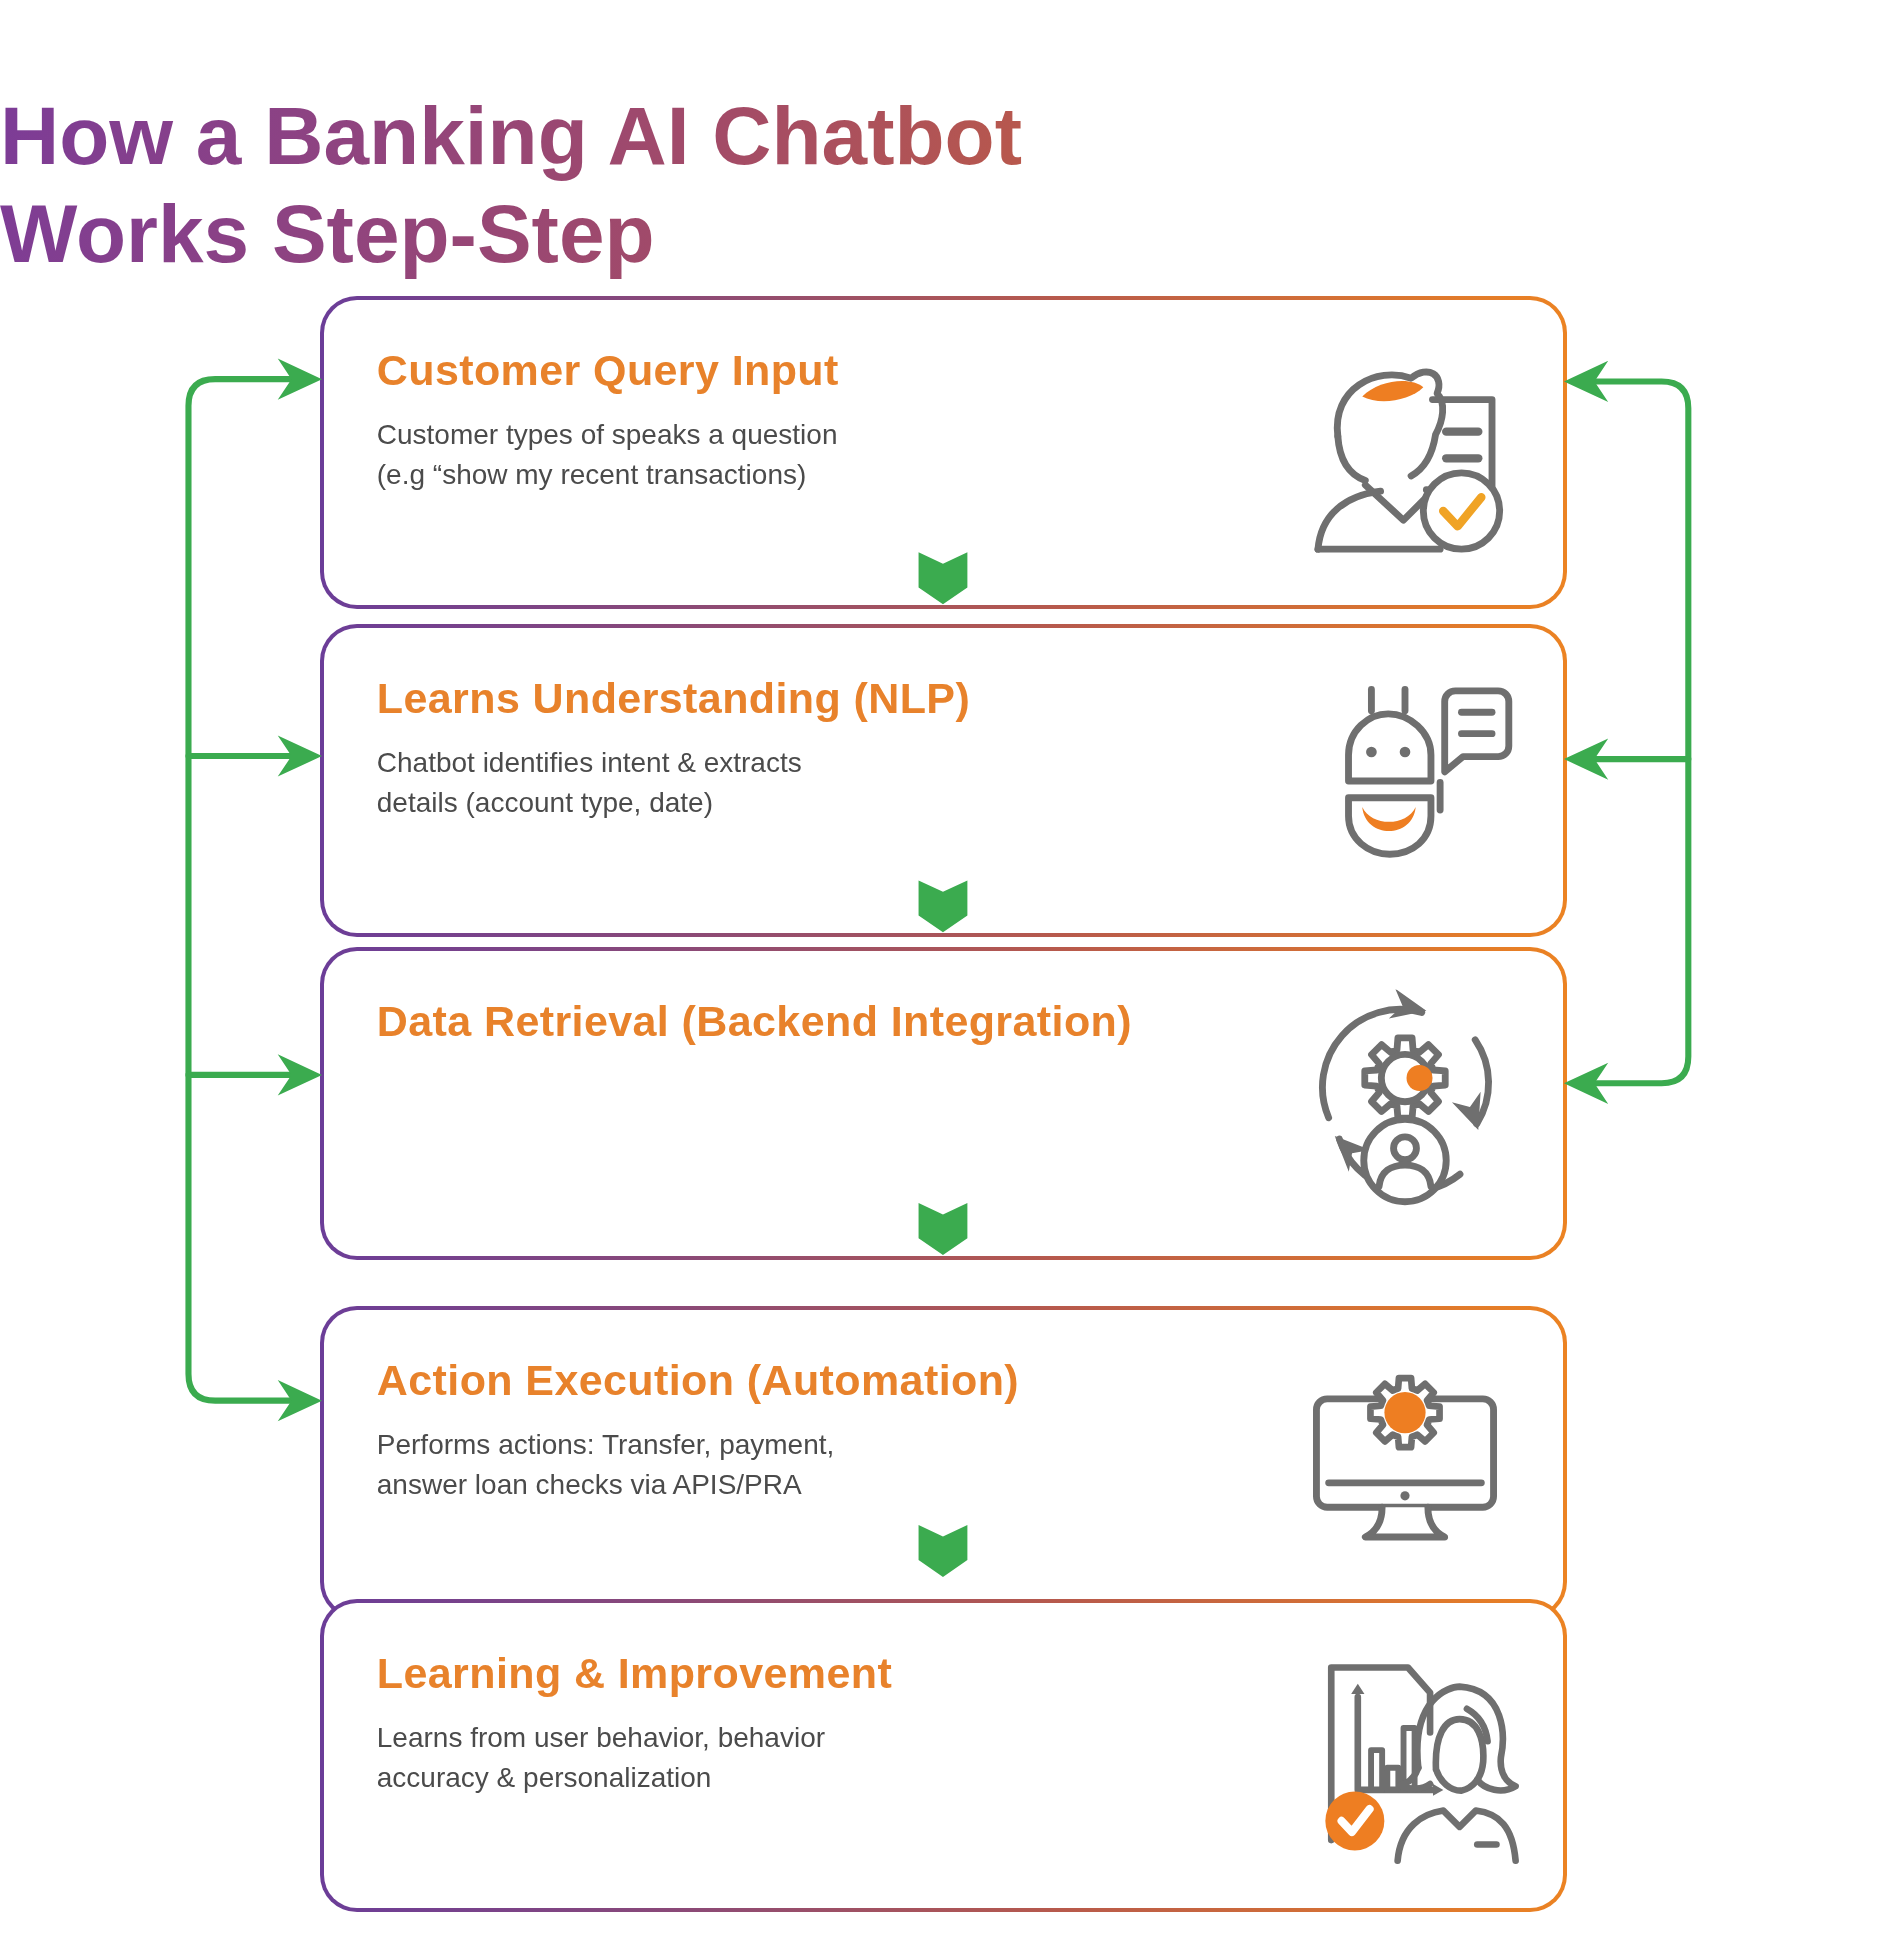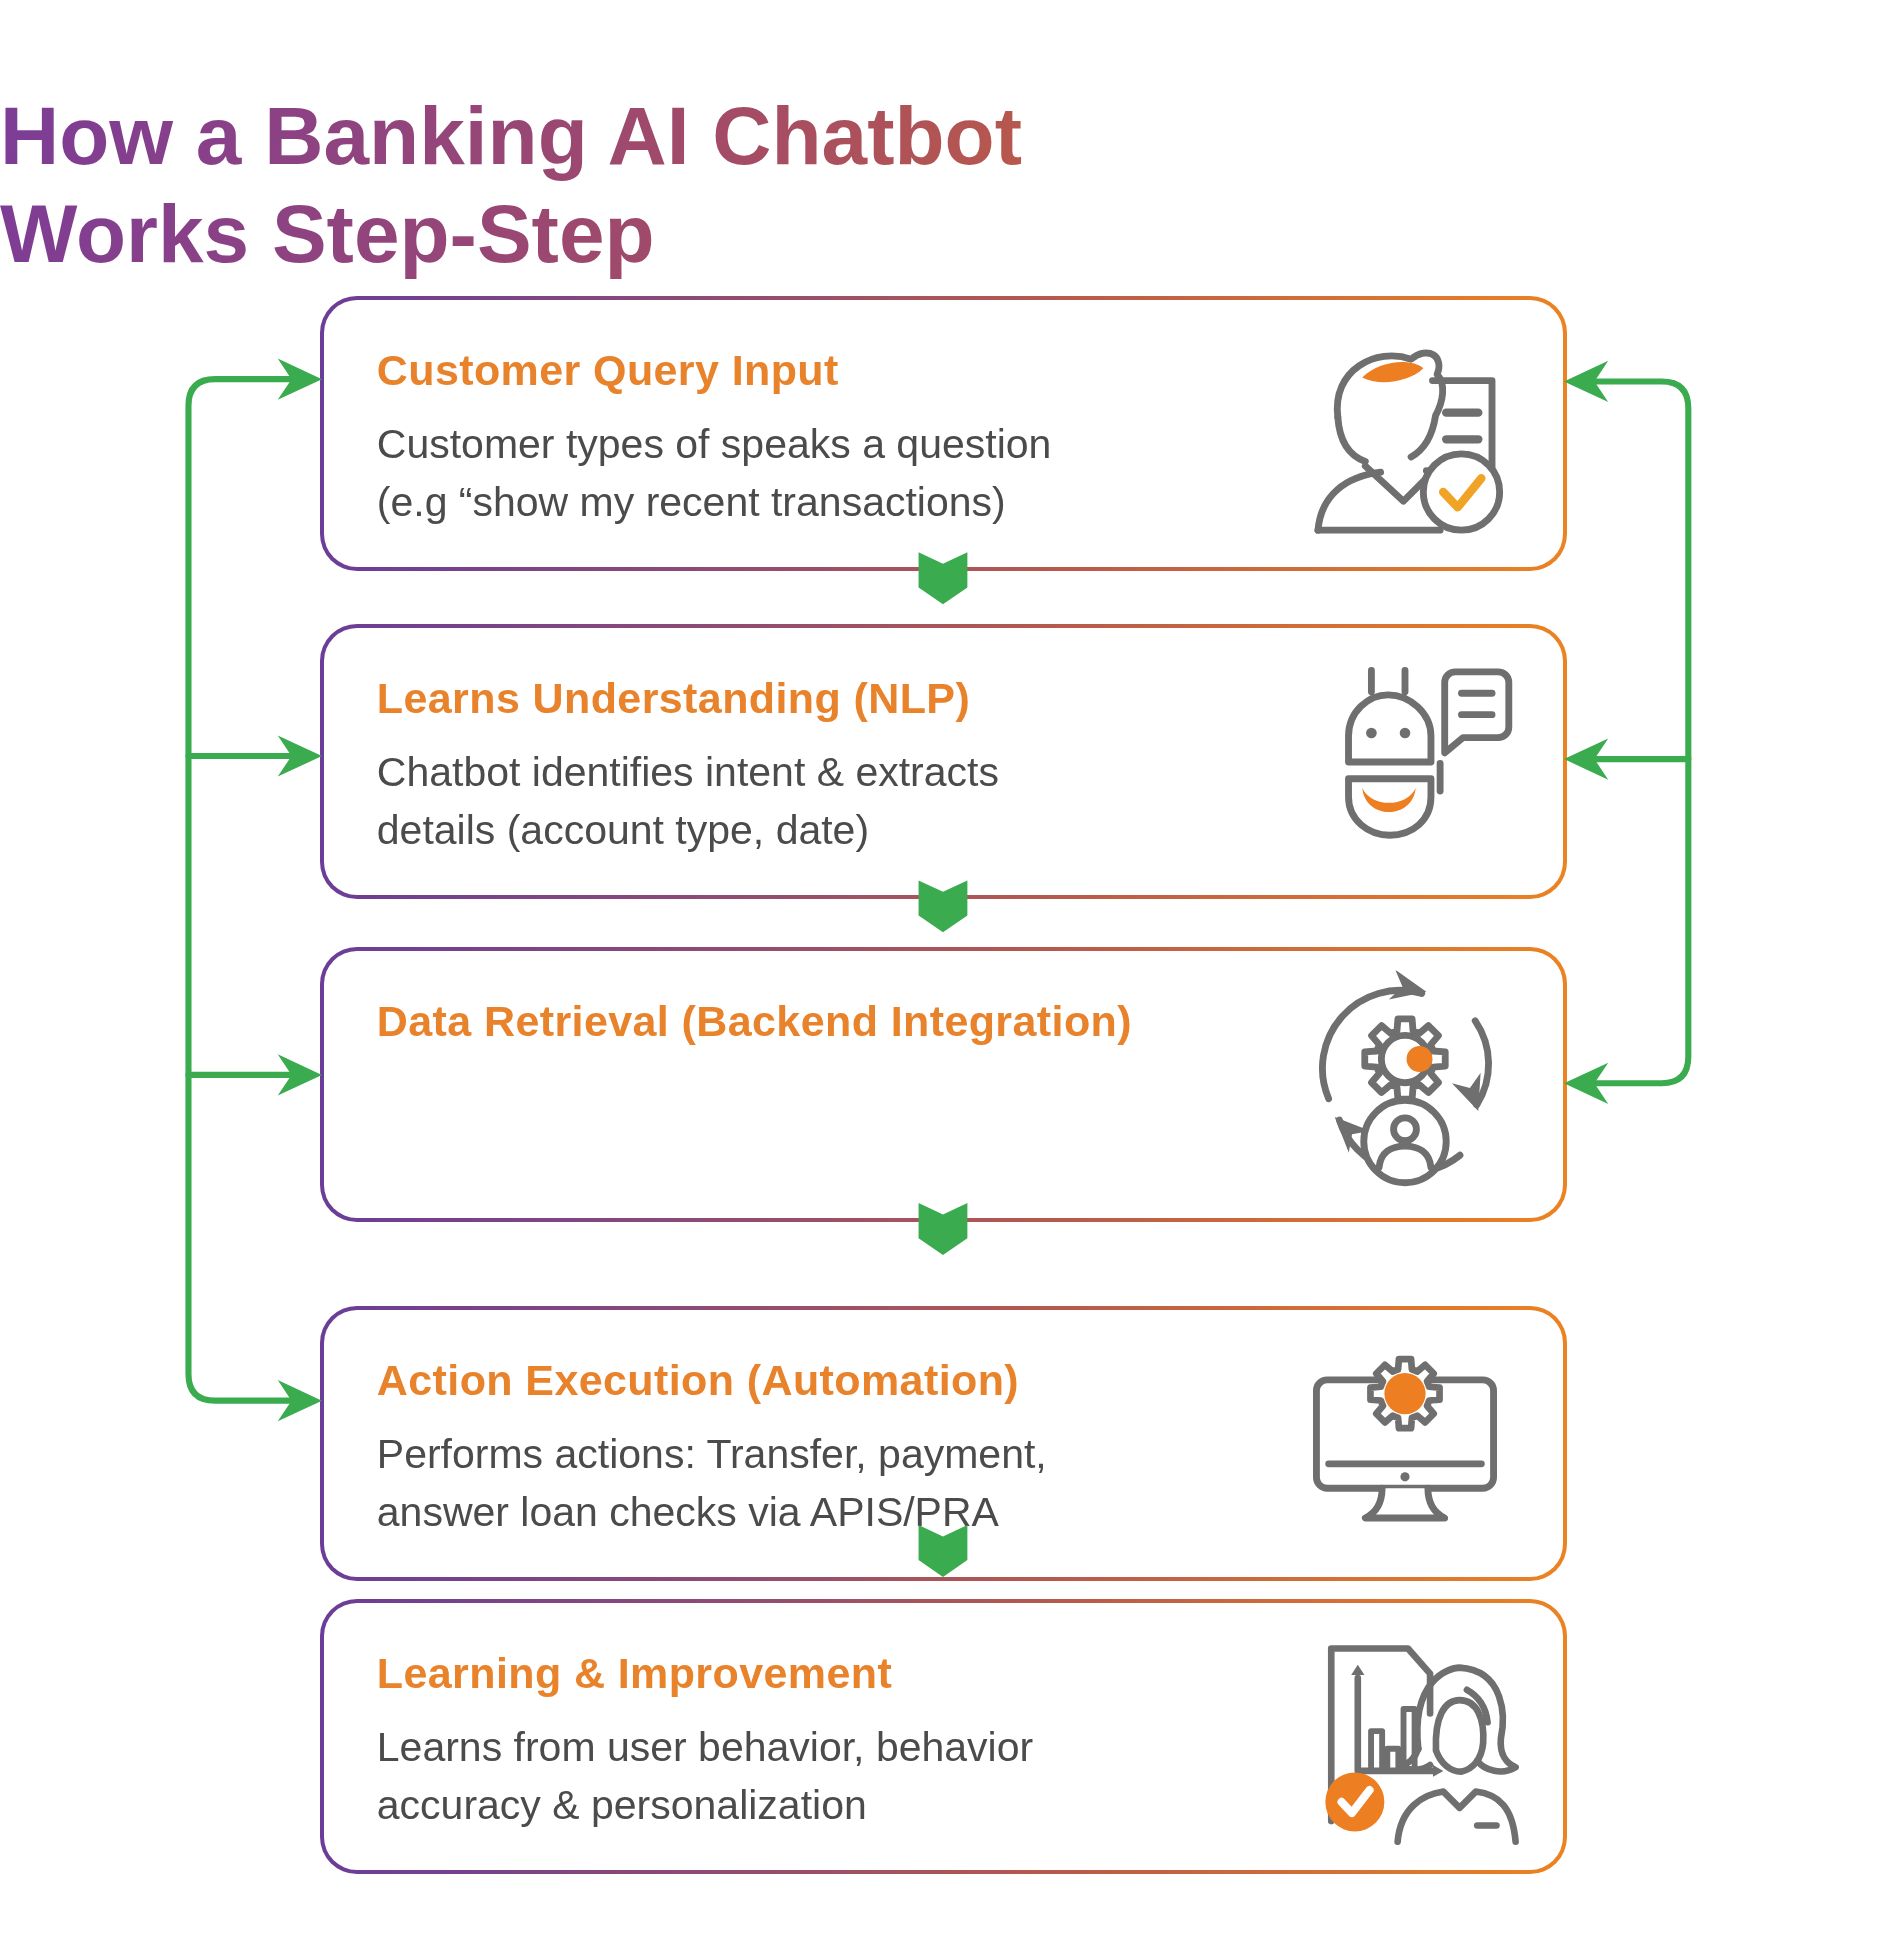--- a/index.html
+++ b/index.html
@@ -8,34 +8,34 @@
 
   .page-title{
     position:absolute;top:32px;left:0;width:100%;
     font-weight:bold;font-size:82px;line-height:1.2;
     background:linear-gradient(105deg,#7c3c97 0%,#a34b67 38%,#c35f3e 62%,#f68d22 100%);
     -webkit-background-clip:text;background-clip:text;color:transparent;
   }
   .page-title span{display:block;}
 
   .card{
-    position:absolute;left:320px;width:1247px;height:275px;
+    position:absolute;left:320px;width:1247px;height:313px;
     border-radius:37px;
     background:linear-gradient(90deg,#6b3d98 0%,#8c4a76 30%,#b85a4b 60%,#ec8322 100%);
     padding:0;
   }
   .card-inner{
     position:absolute;inset:3.8px;background:#ffffff;border-radius:33px;
     padding:46px 53px;box-sizing:border-box;
   }
   .card-heading{
     margin:0 0 20px 0;font-size:43px;font-weight:bold;color:#e8822b;letter-spacing:0.4px;
   }
   .card-body{
-    margin:0;font-size:41px;color:#4b4b4b;line-height:1.42;font-weight:400;
+    margin:0;font-size:28px;color:#4b4b4b;line-height:1.42;font-weight:400;
   }
   .card-body span{display:block;}
   .card-icon{
     position:absolute;right:40px;top:50%;transform:translateY(-50%);
     width:236px;height:229px;display:block;
   }
   .card-icon svg{display:block;width:100%;height:100%;}
 
   .overlay{position:absolute;inset:0;z-index:6;pointer-events:none;}
 </style>

